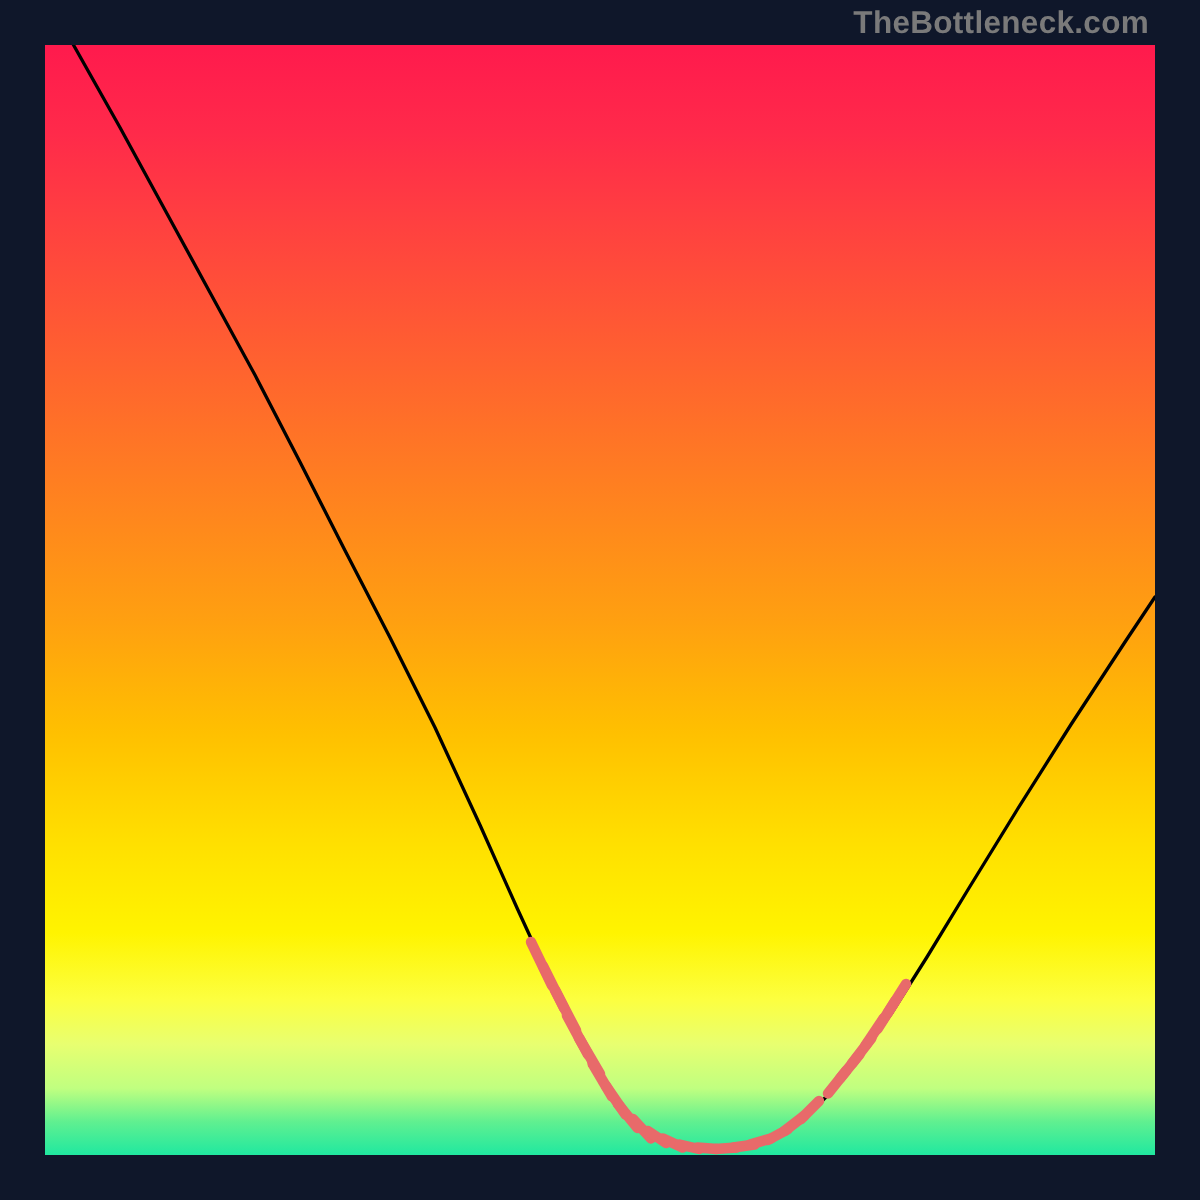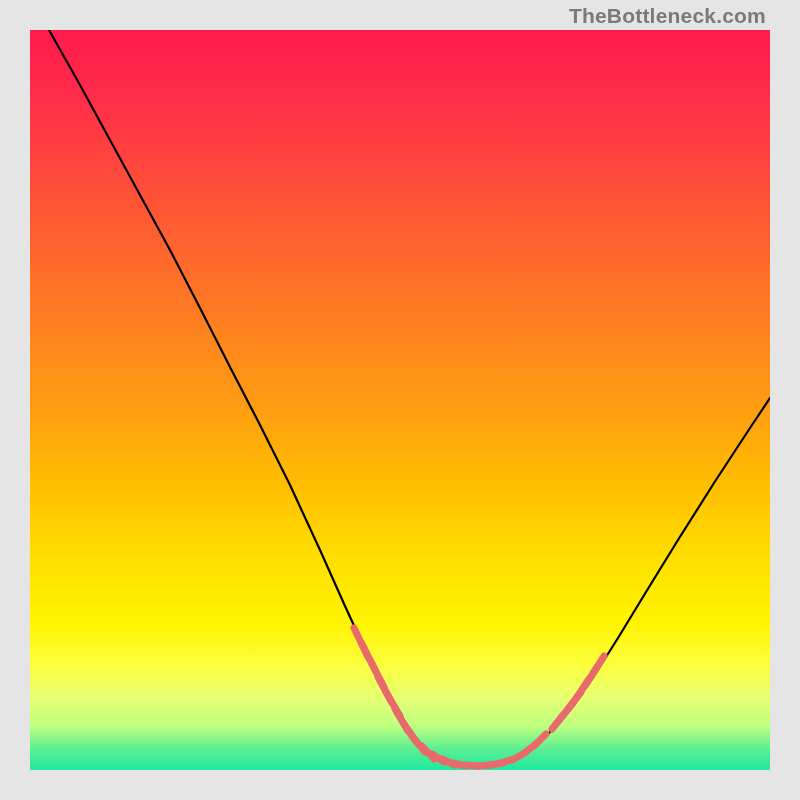--- a/index.html
+++ b/index.html
@@ -9,21 +9,21 @@
     height: 800px;
     background: #000;
     overflow: hidden;
   }
   .frame {
     position: absolute;
     left: 0;
     top: 0;
     width: 800px;
     height: 800px;
-    background: #e5e5e5;
+    background: #0f172a;
   }
   .plot {
     position: absolute;
     left: 30px;
     top: 30px;
     width: 740px;
     height: 740px;
     background: linear-gradient(to bottom,
       #ff1a4d 0%,
       #ff2a4a 8%,

